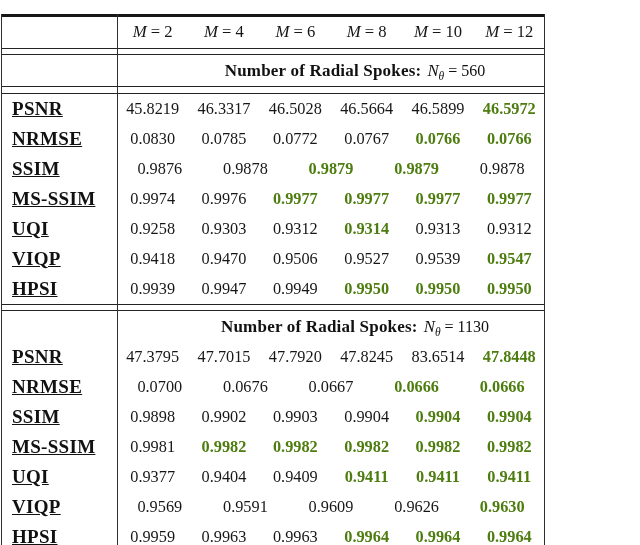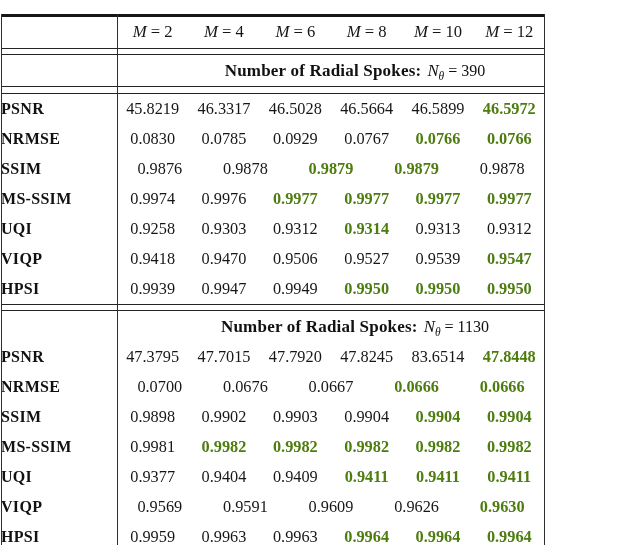--- a/index.html
+++ b/index.html
@@ -17,22 +17,22 @@
   .vl{position:absolute;top:0;bottom:0;width:1.4px;background:#2e2e2e;}
   .vl-left{left:0;}
   .vl-sep{left:116px;}
   .vl-right{right:0;}
   
   .row{display:flex;align-items:center;height:30px;}
   .row-mhead{height:31px;}
   .row-sechead{height:31px;}
   .corner-spacer{width:116px;flex:0 0 116px;height:100%;}
   .metric-cell{
-    width:116px;flex:0 0 116px;box-sizing:border-box;
-    font-weight:700;font-size:16px;letter-spacing:.3px;
+    width:116px;flex:0 0 116px;box-sizing:border-box;padding-left:11px;
+    font-weight:700;font-size:19px;letter-spacing:.3px;text-decoration:underline;
   }
   .val-cell{flex:1 1 0;text-align:center;font-size:16.3px;color:#161616;white-space:nowrap;}
   .val-cell.bold{font-weight:700;color:#4d7c0f;}
   .mhead{font-size:16.6px;}
   .mvar{font-style:italic;font-size:16.8px;}
   .mrest{margin-left:4px;}
   .sec-title{flex:1 1 0;text-align:center;white-space:nowrap;}
   .sec-prefix{font-weight:700;font-size:17px;letter-spacing:.2px;margin-right:6px;margin-left:48px;}
   .theta{font-style:italic;font-size:11.5px;line-height:0;}
 </style>
@@ -58,42 +58,42 @@
         <div class="val-cell mhead"><span class="mvar">M</span><span class="mrest">= 10</span></div>
 
         <div class="val-cell mhead"><span class="mvar">M</span><span class="mrest">= 12</span></div>
 
     </div>
 
     <div class="rule-dbl"></div>
 
     <div class="row row-sechead">
       <div class="corner-spacer"></div>
-      <div class="sec-title"><span class="sec-prefix">Number of Radial Spokes:</span><span class="mvar">N</span><sub class="theta">θ</sub><span class="mrest">= 390</span></div>
+      <div class="sec-title"><span class="sec-prefix">Number of Radial Spokes:</span><span class="mvar">N</span><sub class="theta">θ</sub><span class="mrest">= 560</span></div>
     </div>
 
     <div class="rule-dbl"></div>
 
     <div>
 
         <div class="row">
           <div class="metric-cell">PSNR</div>
           <div class="val-cell">45.8219</div>
           <div class="val-cell">46.3317</div>
           <div class="val-cell">46.5028</div>
           <div class="val-cell">46.5664</div>
           <div class="val-cell">46.5899</div>
           <div class="val-cell bold">46.5972</div>
         </div>
 
         <div class="row">
           <div class="metric-cell">NRMSE</div>
           <div class="val-cell">0.0830</div>
           <div class="val-cell">0.0785</div>
-          <div class="val-cell">0.0929</div>
+          <div class="val-cell">0.0772</div>
           <div class="val-cell">0.0767</div>
           <div class="val-cell bold">0.0766</div>
           <div class="val-cell bold">0.0766</div>
         </div>
 
         <div class="row">
           <div class="metric-cell">SSIM</div>
           <div class="val-cell">0.9876</div>
           <div class="val-cell">0.9878</div>
           <div class="val-cell bold">0.9879</div>

